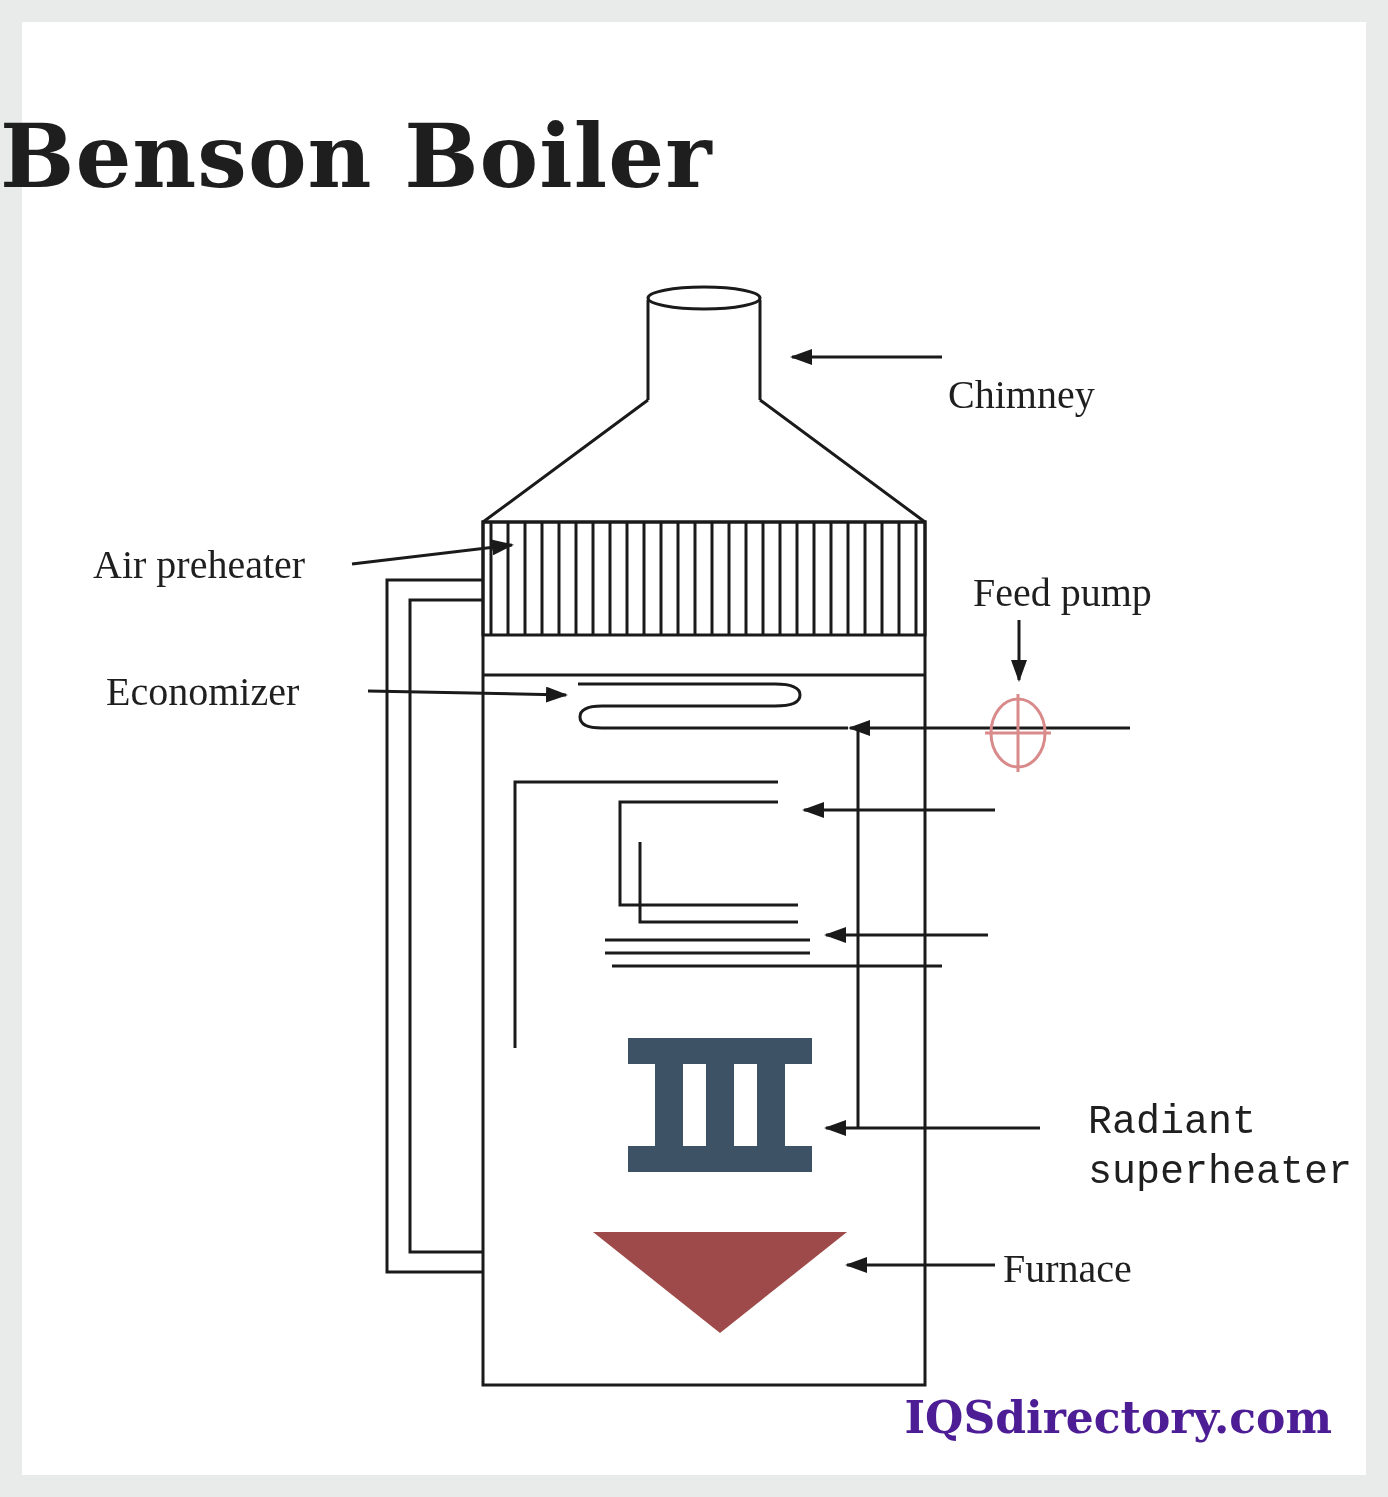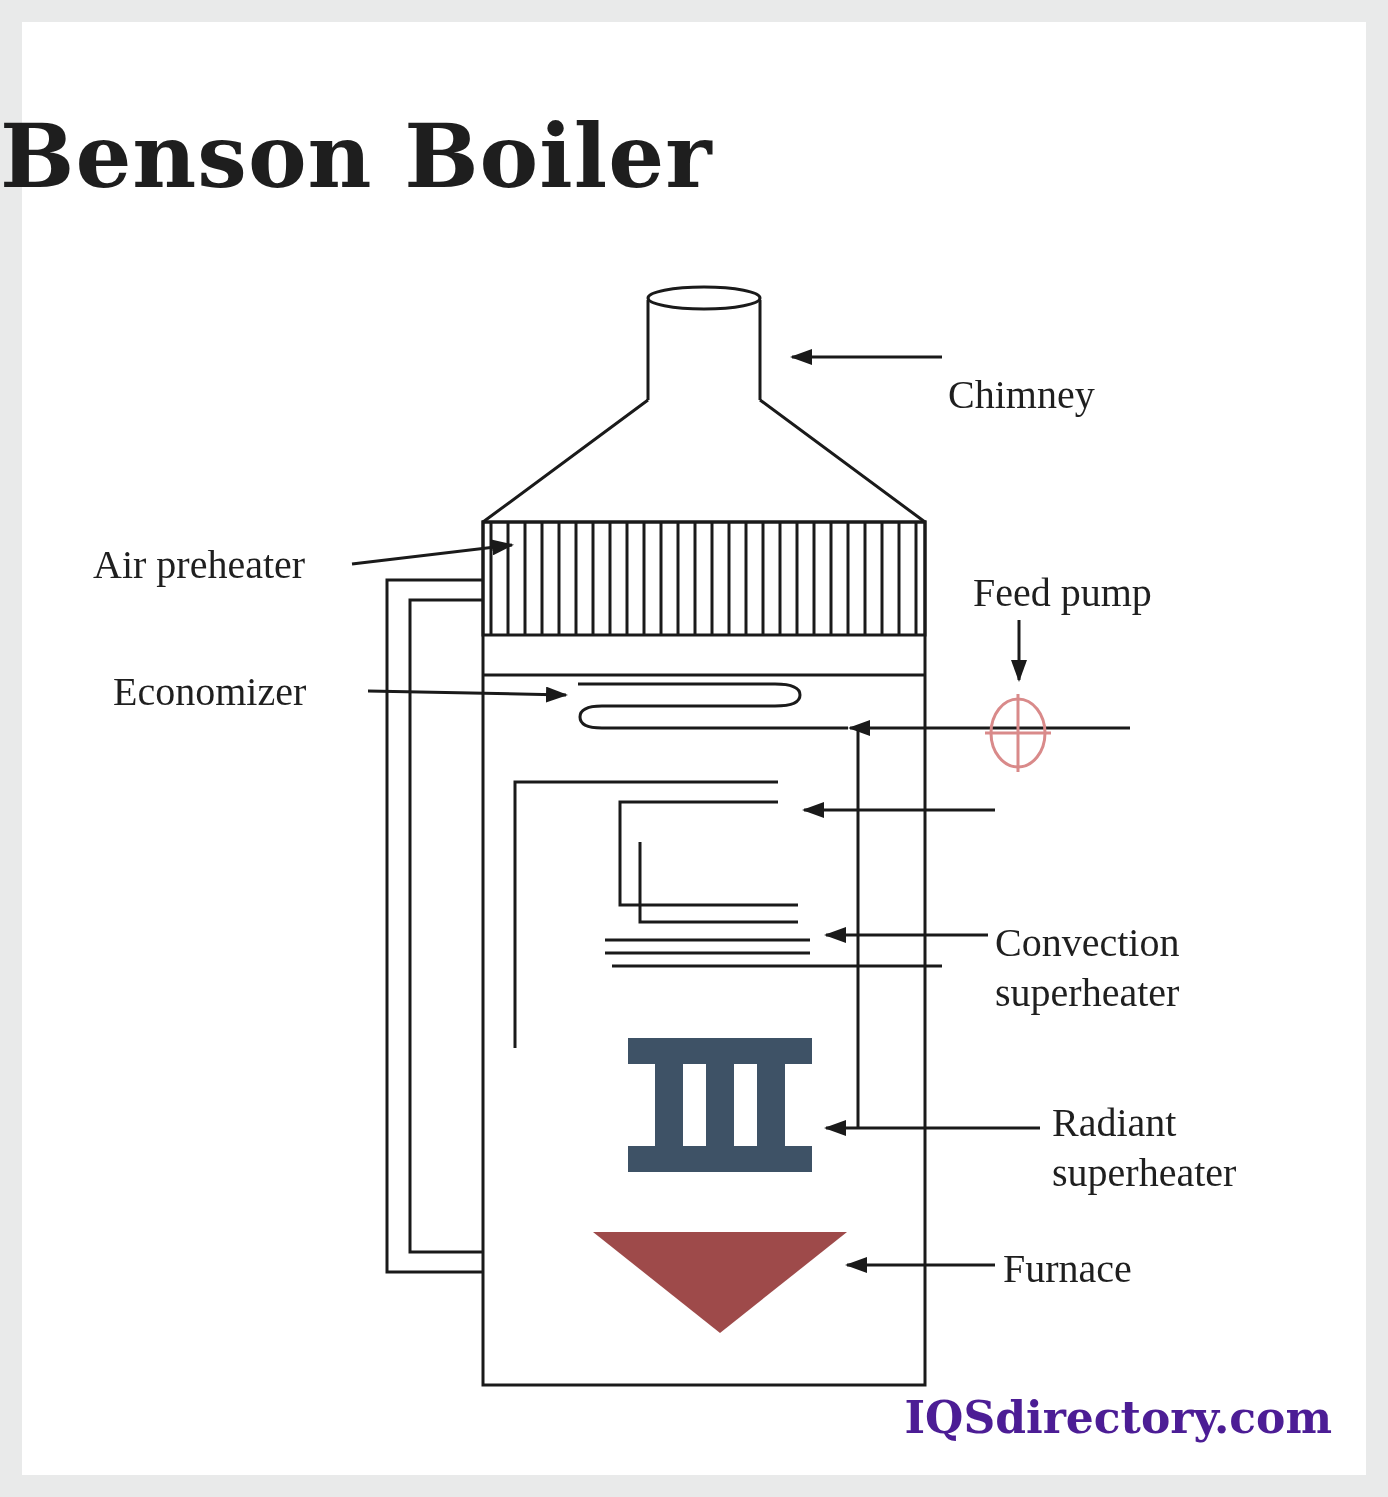--- a/index.html
+++ b/index.html
@@ -107,19 +107,18 @@
       </g>
 
     </g>
   </svg>
 
   <div class="title">Benson Boiler</div>
 
   <div class="label" style="left:948px;top:338px;margin-top:32px;">Chimney</div>
   <div class="label" style="left:93px;top:540px;">Air preheater</div>
   <div class="label" style="left:973px;top:568px;">Feed pump</div>
-  <div class="label" style="left:113px;top:667px;text-align:right;">Economizer</div>
-  <div class="label wrap" style="left:995px;top:918px;">Convection superheater</div>
-  <div class="label wrap" style="left:1052px;top:1098px;">Radiant superheater</div>
+  <div class="label" style="left:106px;top:667px;text-align:right;">Economizer</div>
+  <div class="label wrap" style="left:1088px;top:1098px;font-family:Liberation Mono, monospace;">Radiant superheater</div>
   <div class="label" style="left:1003px;top:1244px;font-family:Liberation Serif, serif;">Furnace</div>
 
   <div class="watermark">IQSdirectory.com</div>
 </div>
 
 </body></html>

